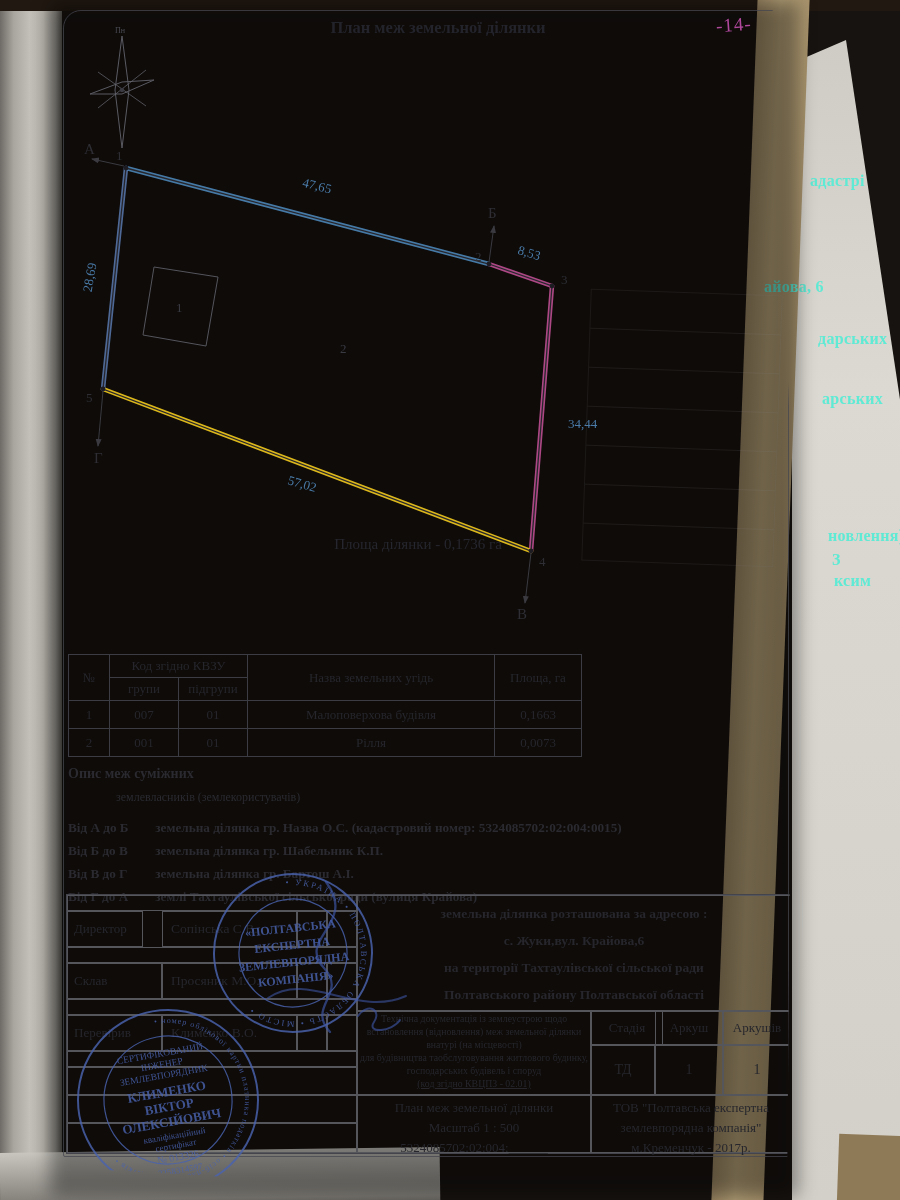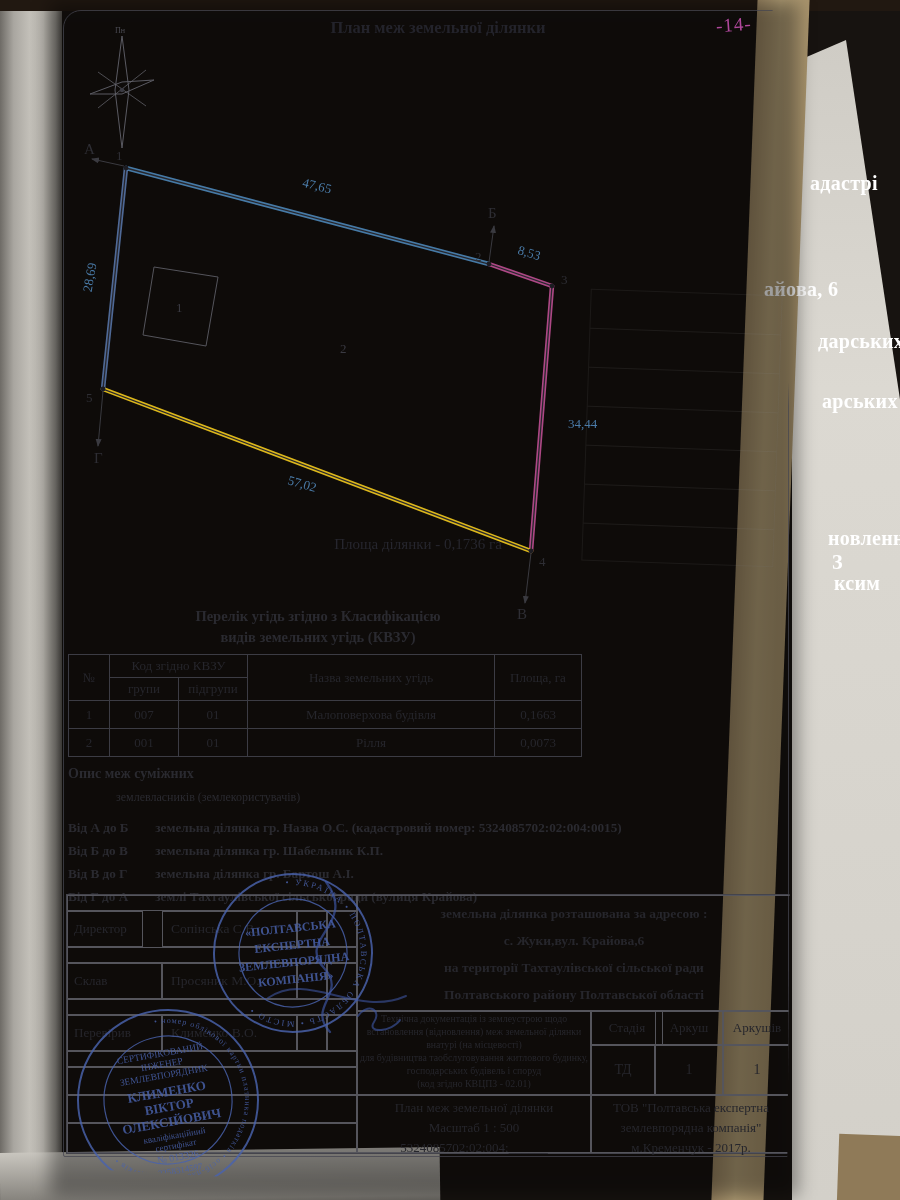--- a/index.html
+++ b/index.html
@@ -11,21 +11,21 @@
     background:linear-gradient(90deg,#6e6b66 0%,#a9a6a0 22%,#c3c0b9 48%,#b6b3ac 70%,#8c8983 90%,#5a5752 100%);}
   .bottom-pages{left:0;top:1150px;width:440px;height:60px;transform:rotate(-0.8deg);
     background:linear-gradient(180deg,#c9c6bf,#85827c 80%,#4f4c47);}
   .top-bar{left:0;top:0;width:900px;height:11px;background:#211811;}
   .back-paper{left:792px;top:40px;width:108px;height:1160px;
     background:linear-gradient(180deg,#cfccc5,#dcd9d2 30%,#d3d0c9);
     clip-path:polygon(0 2%,50% 0%,100% 31%,100% 100%,0 100%);}
   .brown-strip{left:758px;top:-12px;width:52px;height:1224px;transform:rotate(2.2deg);transform-origin:top left;
     background:linear-gradient(90deg,#9a8562,#b4a077 45%,#a8936c);}
   .brown-corner{left:838px;top:1135px;width:70px;height:70px;background:#8f7a58;transform:rotate(2deg);}
-  .frag{position:absolute;color:#ffffff;font-size:20px;font-weight:600;letter-spacing:.3px;}
+  .frag{position:absolute;color:#5eead4;font-size:16px;font-weight:600;letter-spacing:.3px;}
   
   .page-shadow{left:50px;top:2px;width:748px;height:1194px;background:rgba(0,0,0,.38);filter:blur(9px);}
   .page{left:58px;top:6px;width:738px;height:1185px;
     background:linear-gradient(145deg,#ecease4 0%,#e7e5df 40%,#dad7d0 100%);
     clip-path:polygon(0 0.2%,96.8% 0%,99.6% 42%,98.8% 99.3%,50% 99.8%,0.2% 98%);}
   .frame{position:absolute;left:5px;top:4px;right:7px;bottom:34px;
     border:1.5px solid rgba(70,70,80,.75);border-radius:18px 4px 2px 2px;}
   .doc-title{left:170px;top:12px;width:420px;text-align:center;font-weight:bold;font-size:16.5px;color:#23232b;}
   .page-num{left:658px;top:8px;font-size:19px;color:#b0489c;transform:rotate(-4deg);letter-spacing:1px;}
   
@@ -43,21 +43,21 @@
   .adj-h2{left:10px;top:784px;font-weight:normal;font-size:12px;margin-left:48px;}
   .adj-item{left:10px;font-size:13.2px;font-weight:bold;white-space:nowrap;}
   .adj-item .rng{display:inline-block;width:84px;}
   
   .tb{left:8px;top:888px;width:724px;height:258px;border:1.5px solid #44444c;}
   .cell{position:absolute;border:1px solid #55555c;box-sizing:border-box;font-size:13px;color:#26262c;}
   .c-role{padding-left:6px;line-height:34px;}
   .c-name{padding-left:8px;line-height:34px;font-size:13.5px;}
   .addr{line-height:27px;text-align:center;font-weight:bold;font-size:13.5px;padding-top:4px;}
   .tech{font-size:9.8px;line-height:13px;text-align:center;}
-  .tech .u{}
+  .tech .u{text-decoration:underline;}
   .hd{text-align:center;line-height:32px;}
   .vv{text-align:center;line-height:48px;font-size:14px;}
   .three{text-align:center;font-size:13px;line-height:20px;padding-top:2px;}
   
   .stamp{opacity:.82;pointer-events:none;}
 </style>
 </head>
 <body>
 
 <div class="photo">
@@ -144,24 +144,20 @@
 
     <div class="abs ghost">
       <div></div>
         <div></div>
         <div></div>
         <div></div>
         <div></div>
         <div></div>
     </div>
 
-    <div class="abs lu-title">
-      <div>Перелік угідь згідно з Класифікацією</div>
-      <div>видів земельних угідь (КВЗУ)</div>
-    </div>
     <table class="lu">
       <tbody>
           <tr>
         <td rowspan="2" style="width:34px">№</td>
         <td colspan="2" style="height:20px">Код згідно КВЗУ</td>
         <td rowspan="2" style="width:240px">Назва земельних угідь</td>
         <td rowspan="2" style="width:80px">Площа, га</td>
       </tr>
       <tr>
         <td style="width:62px;height:20px">групи</td>

